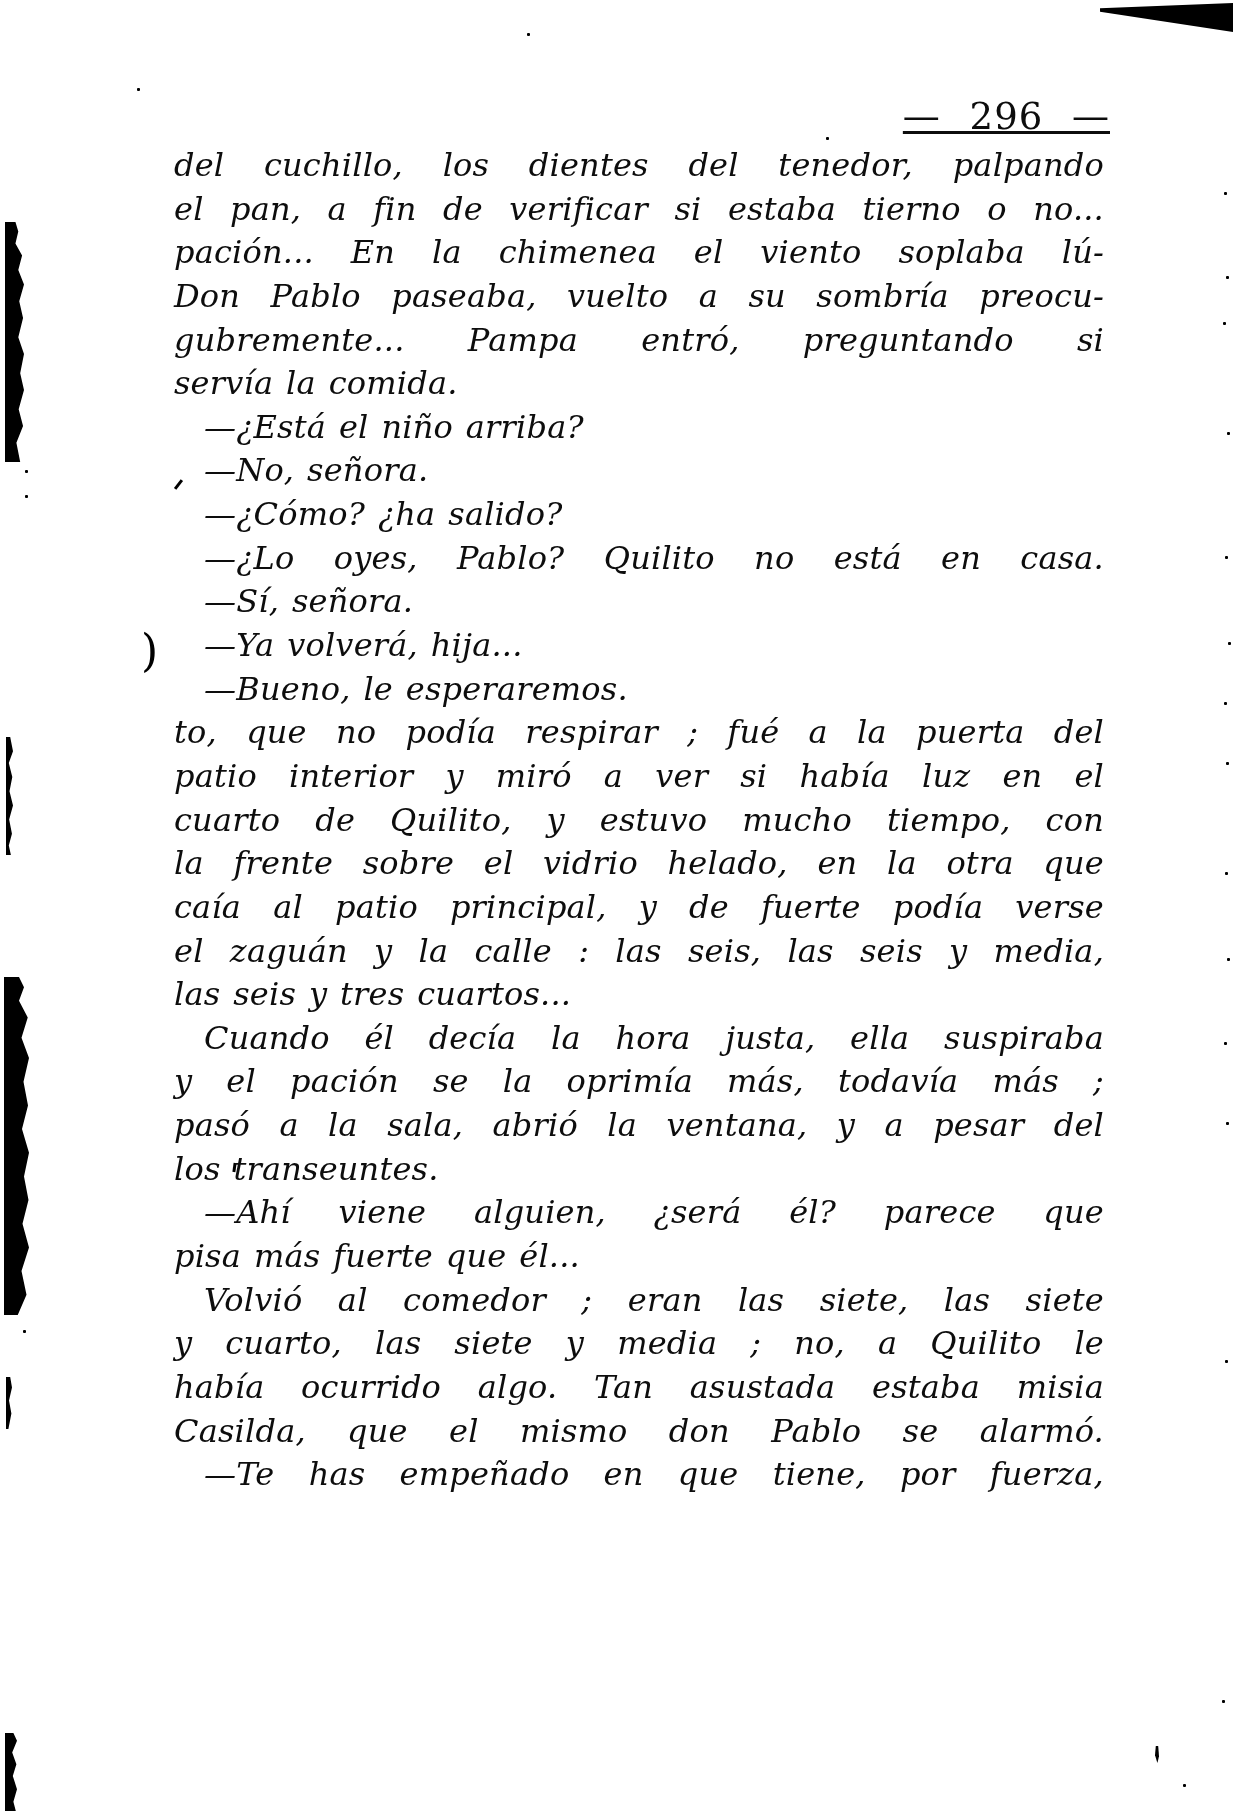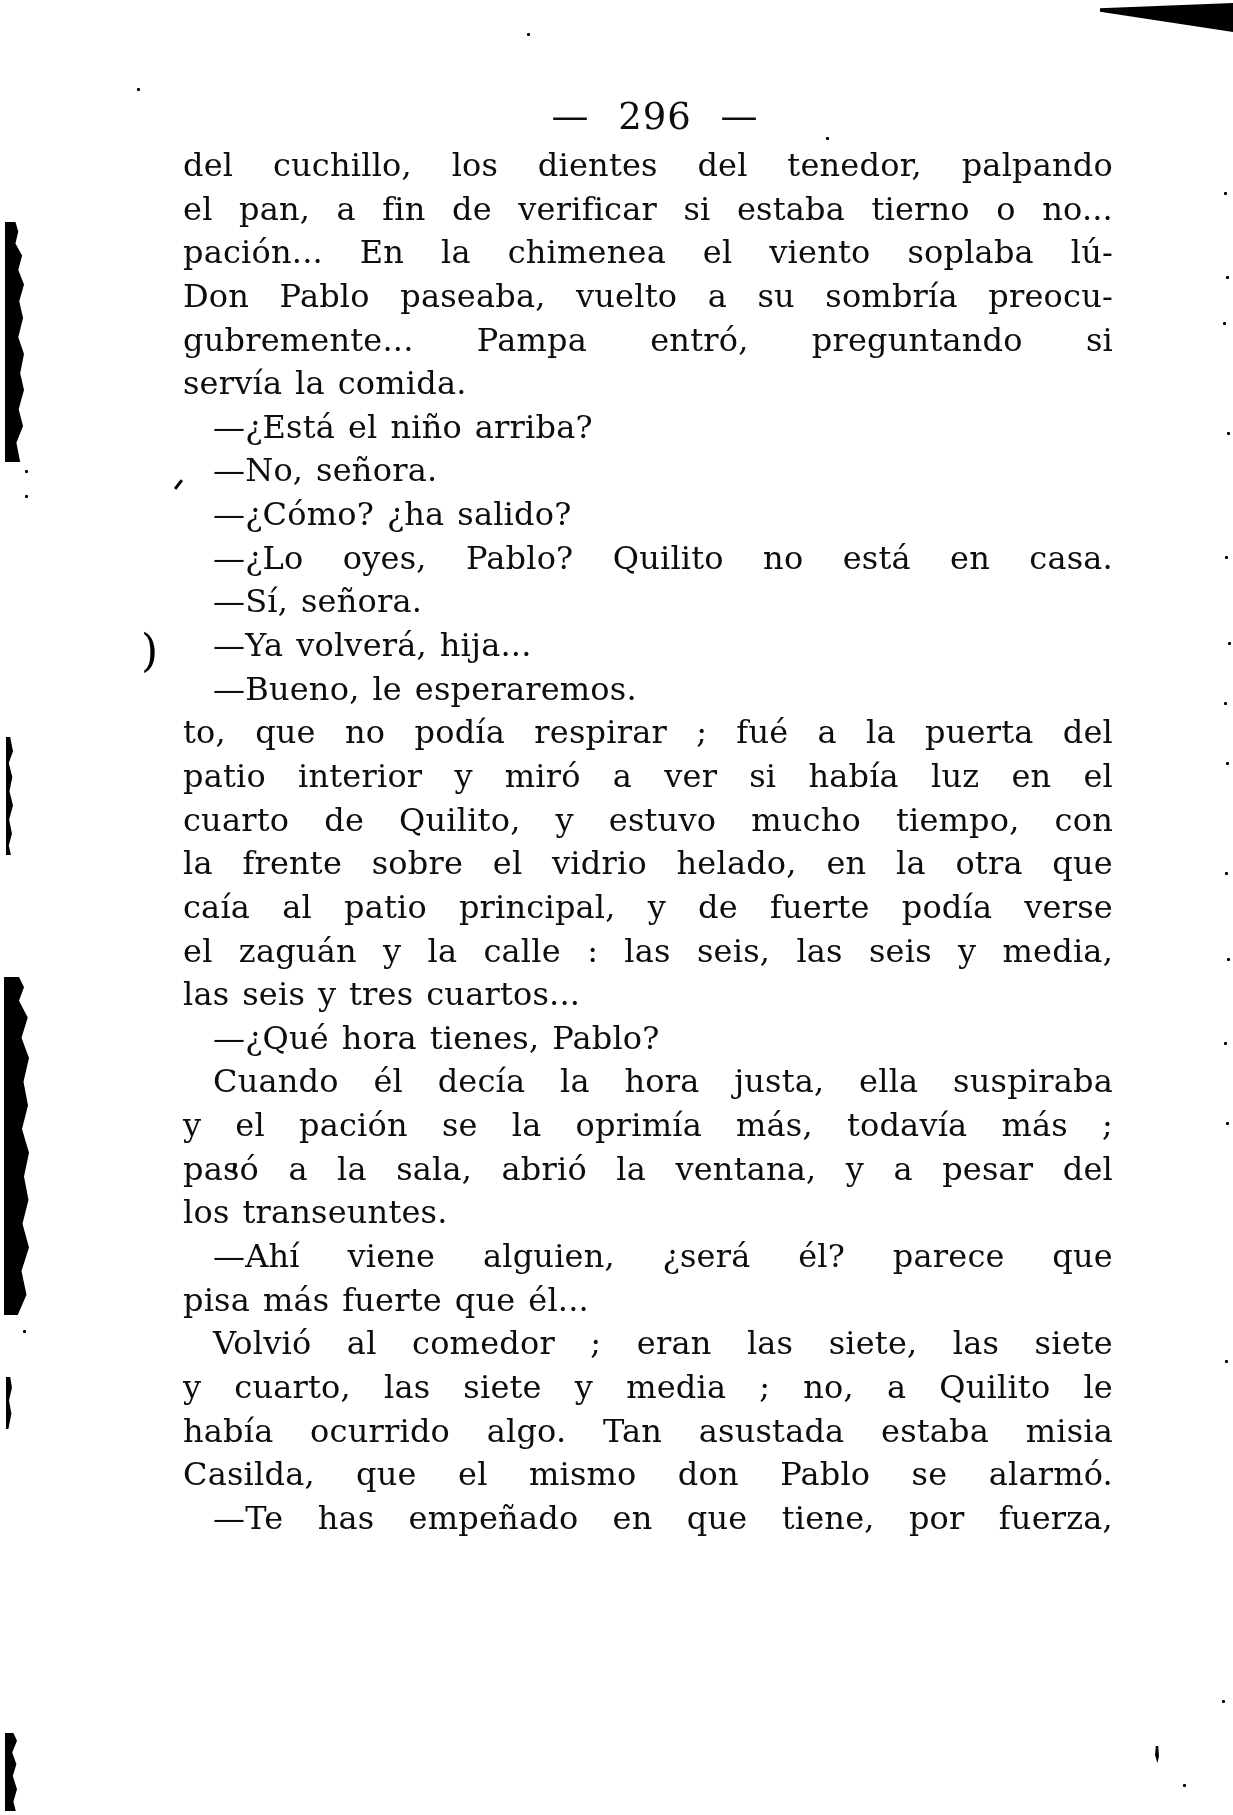--- a/index.html
+++ b/index.html
@@ -10,30 +10,32 @@
     background: #ffffff;
     color: #0d0d0d;
     font-family: "DejaVu Serif", "Liberation Serif", serif;
     overflow: hidden;
   }
   .header {
     position: absolute;
     top: 95px;
     left: 200px;
     width: 910px;
-    text-align: center;
+    text-align: right;
     font-size: 37px;
     word-spacing: 16px;
     letter-spacing: 1px;
+    text-decoration: underline;
   }
   .body-text {
     position: absolute;
     top: 144px;
-    left: 183px;
+    left: 174px;
     width: 930px;
+    font-style: italic;
   }
   .line {
     height: 43.65px;
     line-height: 43.65px;
     font-size: 32px;
     letter-spacing: 0.2px;
     word-spacing: 2.5px;
     white-space: pre;
   }
   .line.j {
@@ -141,21 +143,20 @@
       <div class="line ind">—Sí, señora.</div>
       <div class="line ind">—Ya volverá, hija...</div>
       <div class="line ind">—Bueno, le esperaremos.</div>
       <div class="line j">to, que no podía respirar ; fué a la puerta del</div>
       <div class="line j">patio interior y miró a ver si había luz en el</div>
       <div class="line j">cuarto de Quilito, y estuvo mucho tiempo, con</div>
       <div class="line j">la frente sobre el vidrio helado, en la otra que</div>
       <div class="line j">caía al patio principal, y de fuerte podía verse</div>
       <div class="line j">el zaguán y la calle : las seis, las seis y media,</div>
       <div class="line">las seis y tres cuartos...</div>
-      <div class="line ind">—¿Qué hora tienes, Pablo?</div>
       <div class="line ind j">Cuando él decía la hora justa, ella suspiraba</div>
       <div class="line j">y el pación se la oprimía más, todavía más ;</div>
       <div class="line j">pasó a la sala, abrió la ventana, y a pesar del</div>
       <div class="line">los transeuntes.</div>
       <div class="line ind j">—Ahí viene alguien, ¿será él? parece que</div>
       <div class="line">pisa más fuerte que él...</div>
       <div class="line ind j">Volvió al comedor ; eran las siete, las siete</div>
       <div class="line j">y cuarto, las siete y media ; no, a Quilito le</div>
       <div class="line j">había ocurrido algo. Tan asustada estaba misia</div>
       <div class="line j">Casilda, que el mismo don Pablo se alarmó.</div>

